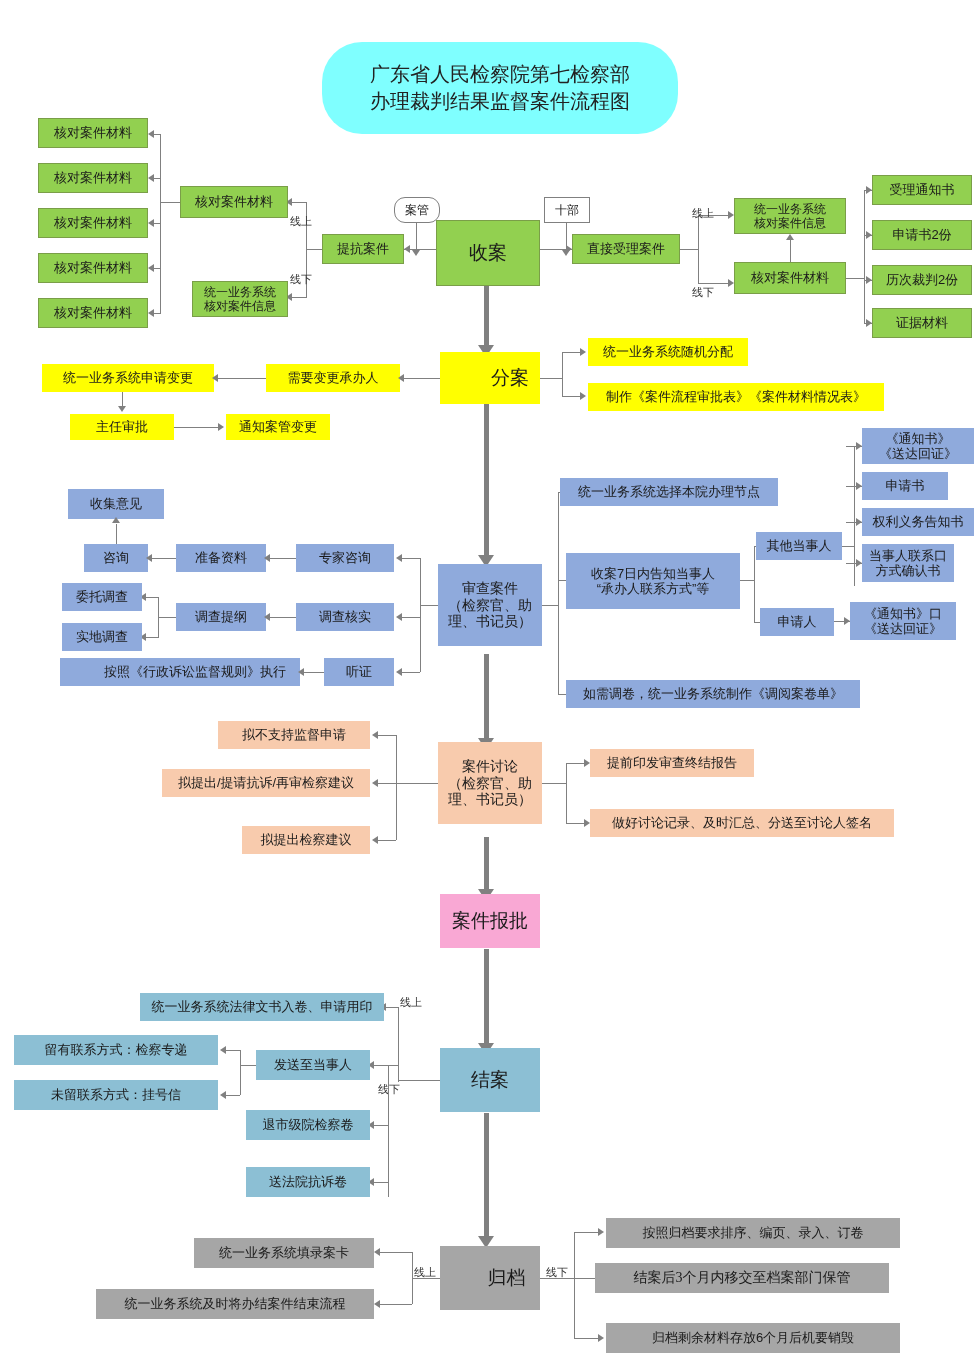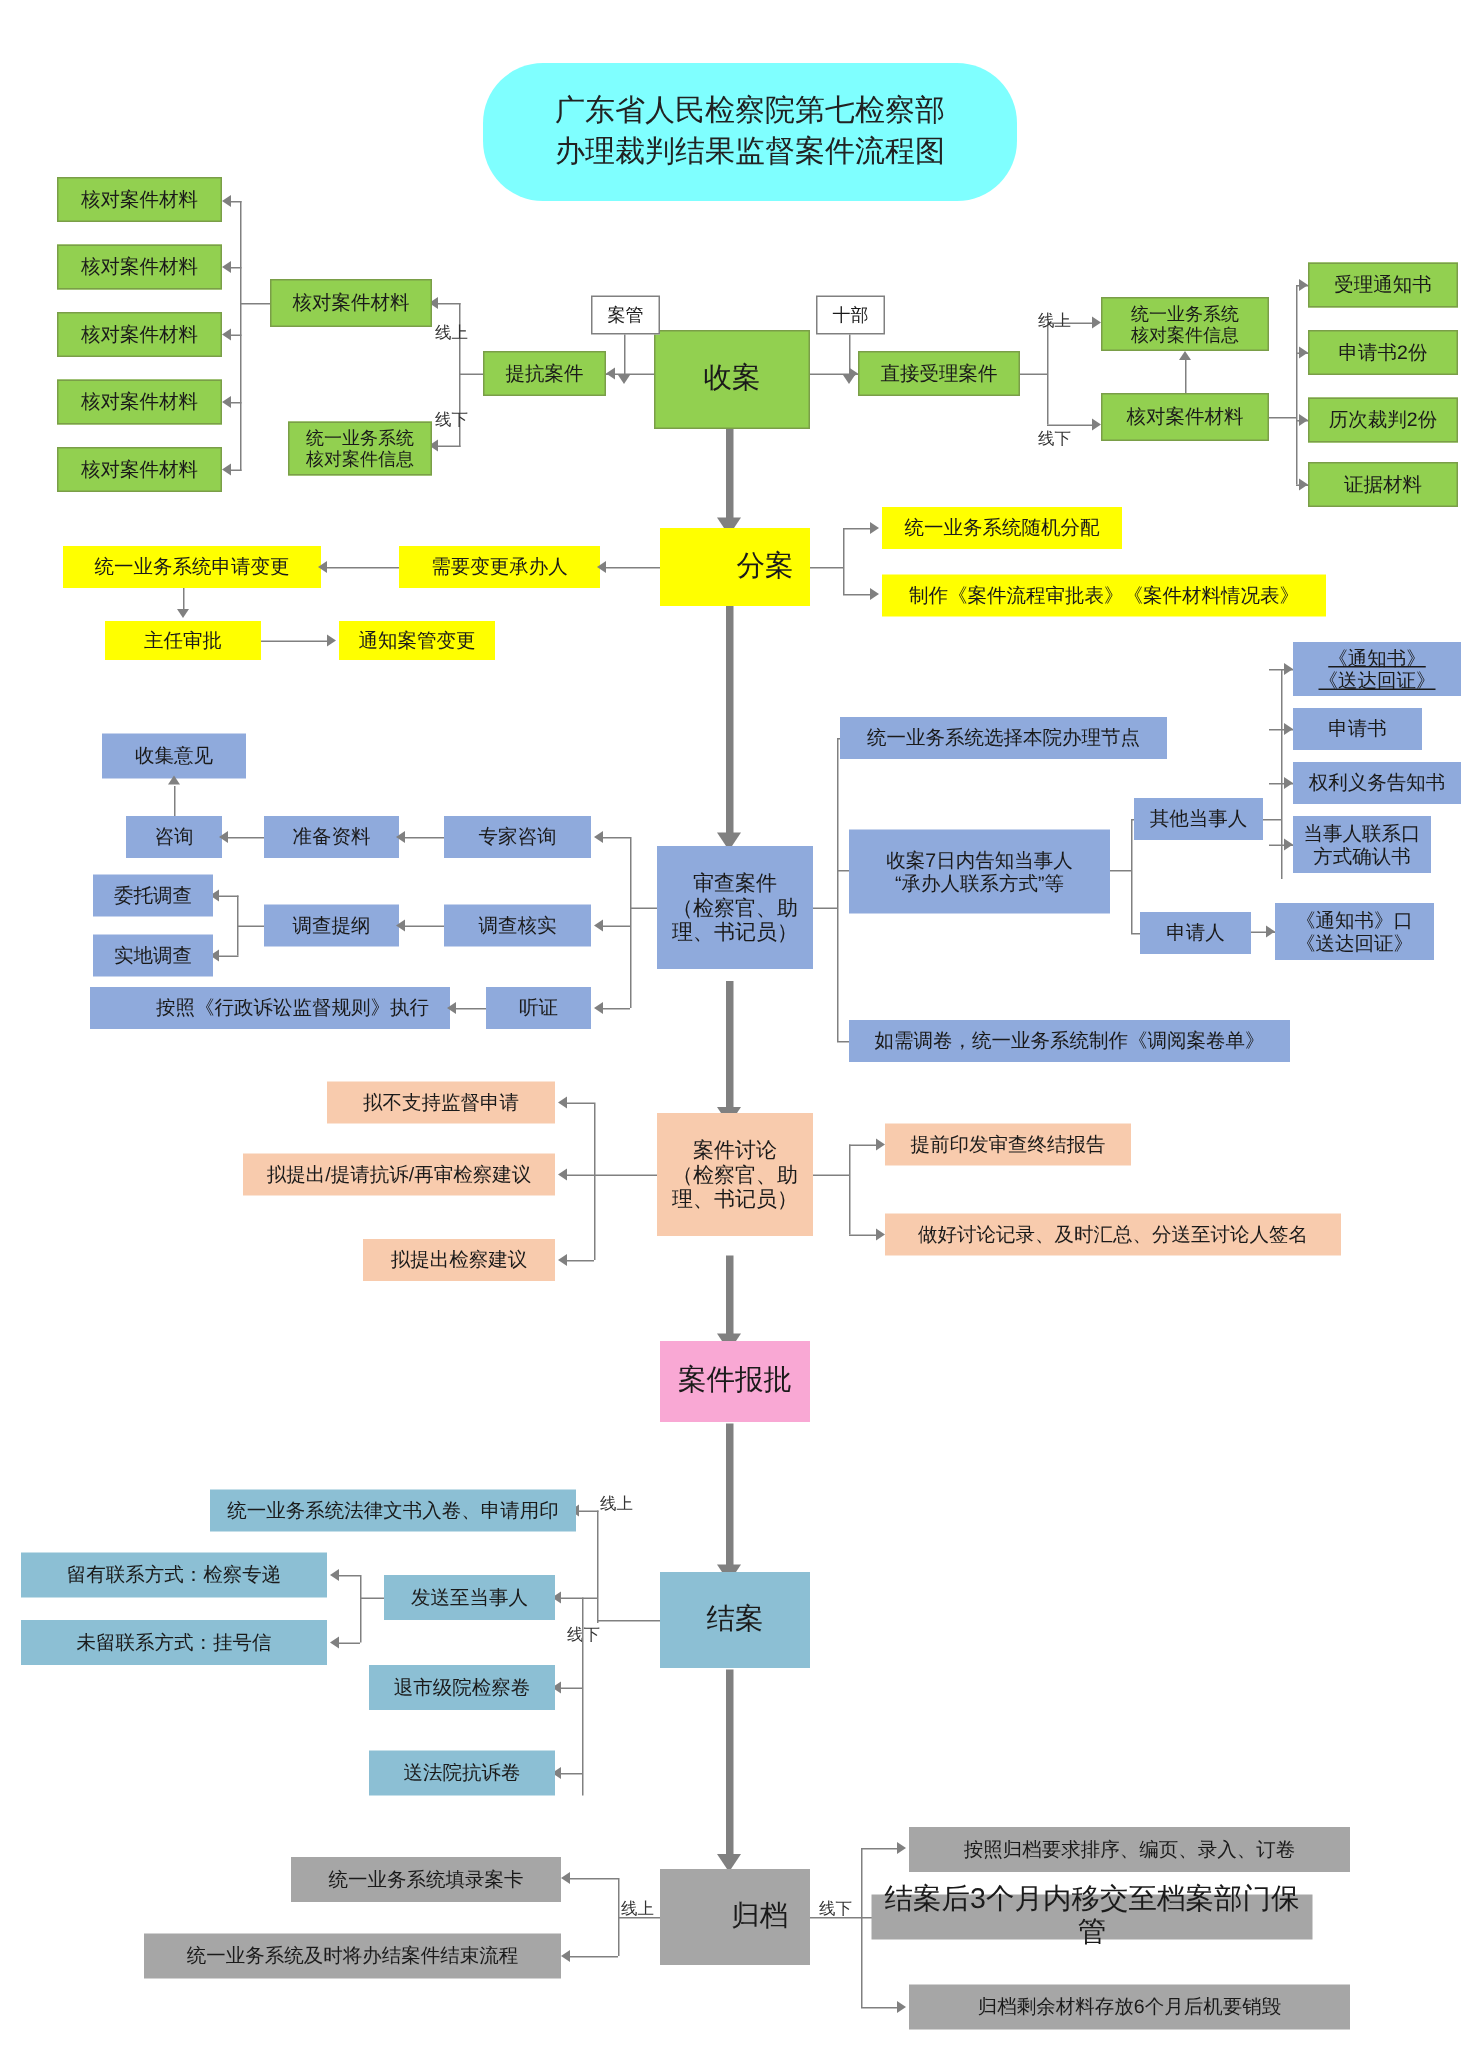--- a/index.html
+++ b/index.html
@@ -48,21 +48,21 @@
   <div class="arw arw-d-big" style="left:478px;top:738px;"></div>
   <div class="ln-thick" style="left:484px;top:837px;width:5px;height:56px;"></div>
   <div class="arw arw-d-big" style="left:478px;top:889px;"></div>
   <div class="ln-thick" style="left:484px;top:949px;width:5px;height:98px;"></div>
   <div class="arw arw-d-big" style="left:478px;top:1043px;"></div>
   <div class="ln-thick" style="left:484px;top:1113px;width:5px;height:127px;"></div>
   <div class="arw arw-d-big" style="left:478px;top:1236px;"></div>
 
   <div class="box green-main" style="left:436px;top:220px;width:104px;height:66px;font-size:19px;">收案</div>
 
-  <div class="box white-node" style="left:394px;top:197px;width:46px;height:26px;font-size:12px;">案管</div>
+  <div class="box white-node" style="left:394px;top:197px;width:46px;height:26px;font-size:12px;border-radius:11px;">案管</div>
   <div class="ln" style="left:416px;top:223px;width:1px;height:29px;"></div>
   <div class="arw arw-d" style="left:412px;top:250px;"></div>
 
   <div class="box white-node" style="left:544px;top:197px;width:46px;height:26px;font-size:12px;">十部</div>
   <div class="ln" style="left:566px;top:223px;width:1px;height:29px;"></div>
   <div class="arw arw-d" style="left:562px;top:250px;"></div>
 
   <div class="box green" style="left:322px;top:234px;width:82px;height:30px;font-size:13px;">提抗案件</div>
   <div class="ln" style="left:404px;top:249px;width:32px;height:1px;"></div>
   <div class="arw arw-l" style="left:404px;top:245px;"></div>
@@ -195,21 +195,21 @@
   <div class="arw arw-r" style="left:766px;top:542px;"></div>
   <div class="ln" style="left:754px;top:622px;width:14px;height:1px;"></div>
   <div class="arw arw-r" style="left:766px;top:618px;"></div>
 
   <div class="box blue" style="left:756px;top:532px;width:86px;height:28px;font-size:13px;">其他当事人</div>
   <div class="box blue" style="left:760px;top:608px;width:74px;height:28px;font-size:13px;">申请人</div>
 
   <div class="ln" style="left:842px;top:546px;width:12px;height:1px;"></div>
   <div class="ln" style="left:854px;top:446px;width:1px;height:140px;"></div>
 
-  <div class="box blue" style="left:862px;top:428px;width:112px;height:36px;font-size:13px;text-decoration:underline;">《通知书》
+  <div class="box blue" style="left:862px;top:428px;width:112px;height:36px;font-size:13px;">《通知书》
 《送达回证》</div>
   <div class="ln" style="left:846px;top:446px;width:16px;height:1px;"></div>
   <div class="arw arw-r" style="left:856px;top:442px;"></div>
 
   <div class="box blue" style="left:862px;top:472px;width:86px;height:28px;font-size:13px;">申请书</div>
   <div class="ln" style="left:846px;top:486px;width:16px;height:1px;"></div>
   <div class="arw arw-r" style="left:856px;top:482px;"></div>
 
   <div class="box blue" style="left:862px;top:508px;width:112px;height:28px;font-size:13px;">权利义务告知书</div>
   <div class="ln" style="left:846px;top:522px;width:16px;height:1px;"></div>
@@ -349,19 +349,19 @@
   <div class="ln" style="left:540px;top:1278px;width:34px;height:1px;"></div>
   <div class="ln" style="left:574px;top:1232px;width:1px;height:106px;"></div>
   <div class="lbl" style="left:546px;top:1265px;">线下</div>
 
   <div class="ln" style="left:574px;top:1232px;width:28px;height:1px;"></div>
   <div class="arw arw-r" style="left:598px;top:1228px;"></div>
   <div class="box gray" style="left:606px;top:1218px;width:294px;height:30px;font-size:13px;">按照归档要求排序、编页、录入、订卷</div>
 
   <div class="ln" style="left:574px;top:1278px;width:28px;height:1px;"></div>
   <div class="arw arw-r" style="left:598px;top:1274px;"></div>
-  <div class="box gray" style="left:581px;top:1263px;width:294px;height:30px;font-size:19px;">结案后3个月内移交至档案部门保管</div>
+  <div class="box gray" style="left:595px;top:1263px;width:294px;height:30px;font-size:14px;font-family:Liberation Serif, serif;">结案后3个月内移交至档案部门保管</div>
 
   <div class="ln" style="left:574px;top:1338px;width:28px;height:1px;"></div>
   <div class="arw arw-r" style="left:598px;top:1334px;"></div>
   <div class="box gray" style="left:606px;top:1323px;width:294px;height:30px;font-size:13px;">归档剩余材料存放6个月后机要销毁</div>
 
 </div>
 
 </body></html>

